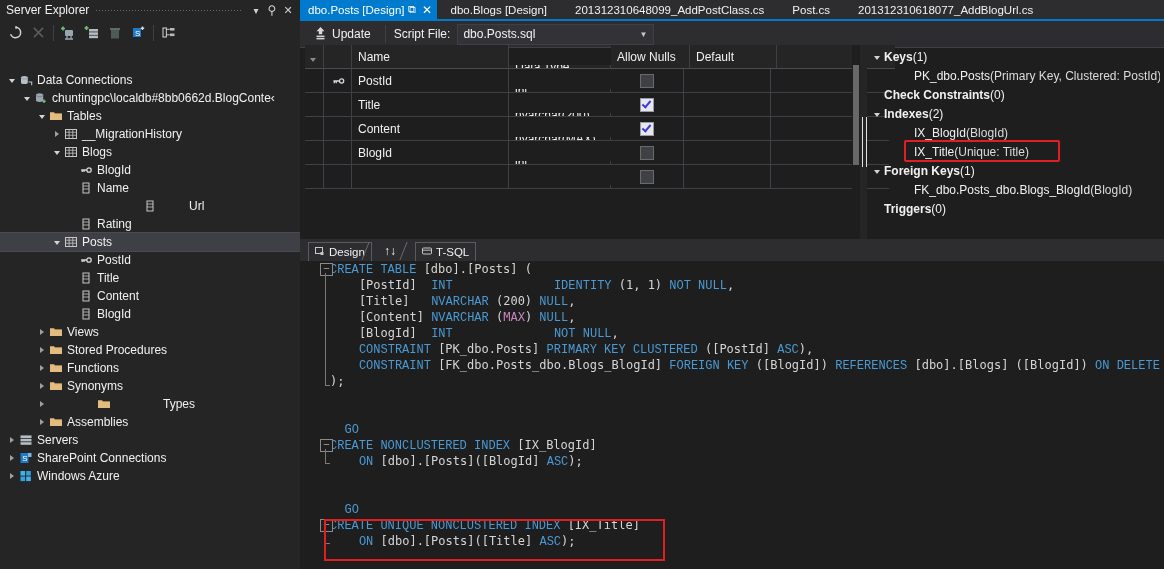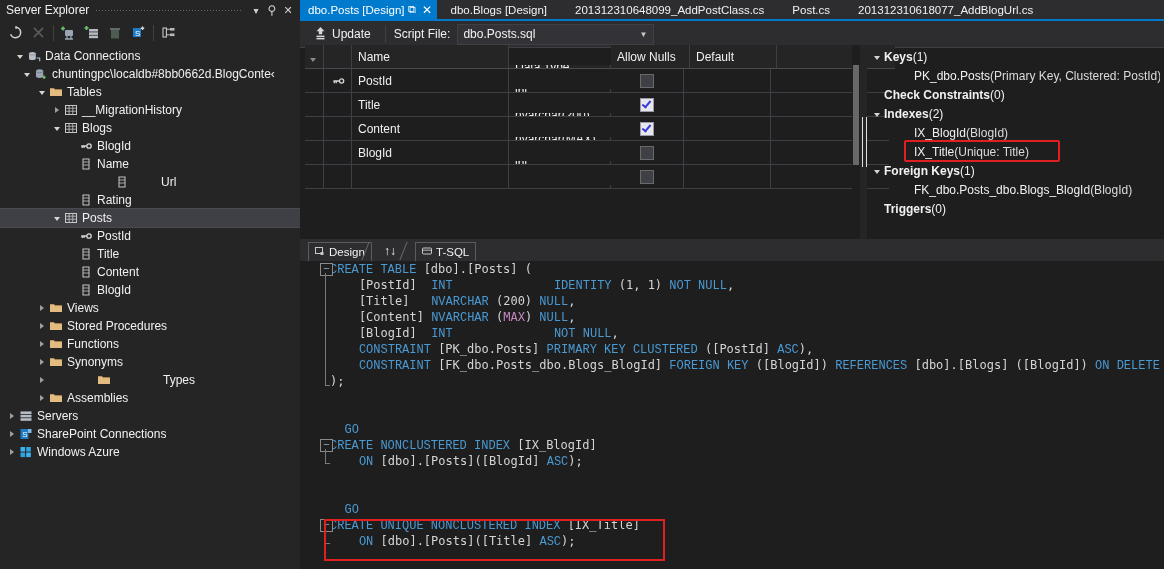--- a/index.html
+++ b/index.html
@@ -179,21 +179,21 @@
         <svg width="16" height="16" viewBox="0 0 16 16">
           <rect x="2" y="3" width="3.4" height="9" fill="none" stroke="#c8c8c8" stroke-width="1.1"></rect>
           <rect x="9" y="3" width="4.5" height="2.6" fill="#b9b9b9"></rect>
           <rect x="9" y="8.5" width="4.5" height="2.6" fill="#b9b9b9"></rect>
           <path d="M5.6 4.3 h3.2 M5.6 9.8 h3.2" stroke="#c8c8c8" stroke-width="1"></path>
         </svg>
       </div>
     </div>
 
     <div class="se-tree" id="tree">
-        <div class="node" style="padding-left: 14px;">
+        <div class="node" style="padding-left: 6px; margin-top: 24px;">
           <span class="exp">
             <span class="tri tri-d"></span>
           </span>
           <span class="nico">
             <svg width="14" height="14" viewBox="0 0 14 14">
               <path d="M2 4.5 a3.4 1.6 0 0 1 6.8 0 v5 a3.4 1.6 0 0 1 -6.8 0 Z" fill="#b8bfc6"></path>
               <path d="M2 4.5 a3.4 1.6 0 0 0 6.8 0" fill="none" stroke="#8b949c" stroke-width="0.8"></path>
               <path d="M9.5 9 h3.2 v3.2" fill="none" stroke="#b8bfc6" stroke-width="1.1"></path>
             </svg>
           </span>
@@ -261,21 +261,21 @@
         <div class="node" style="padding-left: 66px;">
           <span class="exp"></span>
           <span class="nico">
             <svg width="14" height="14" viewBox="0 0 14 14">
               <rect x="4" y="2" width="6" height="10" fill="none" stroke="#c8c8c8" stroke-width="1"></rect>
               <path d="M4 5 h6 M4 8 h6" stroke="#c8c8c8" stroke-width="0.8"></path>
             </svg>
           </span>
           <span class="nlbl">Name</span>
         </div>
-        <div class="node" style="padding-left: 74px; gap: 28px;">
+        <div class="node" style="padding-left: 102px; gap: 28px;">
           <span class="exp"></span>
           <span class="nico">
             <svg width="14" height="14" viewBox="0 0 14 14">
               <rect x="4" y="2" width="6" height="10" fill="none" stroke="#c8c8c8" stroke-width="1"></rect>
               <path d="M4 5 h6 M4 8 h6" stroke="#c8c8c8" stroke-width="0.8"></path>
             </svg>
           </span>
           <span class="nlbl">Url</span>
         </div>
         <div class="node" style="padding-left: 66px;">

